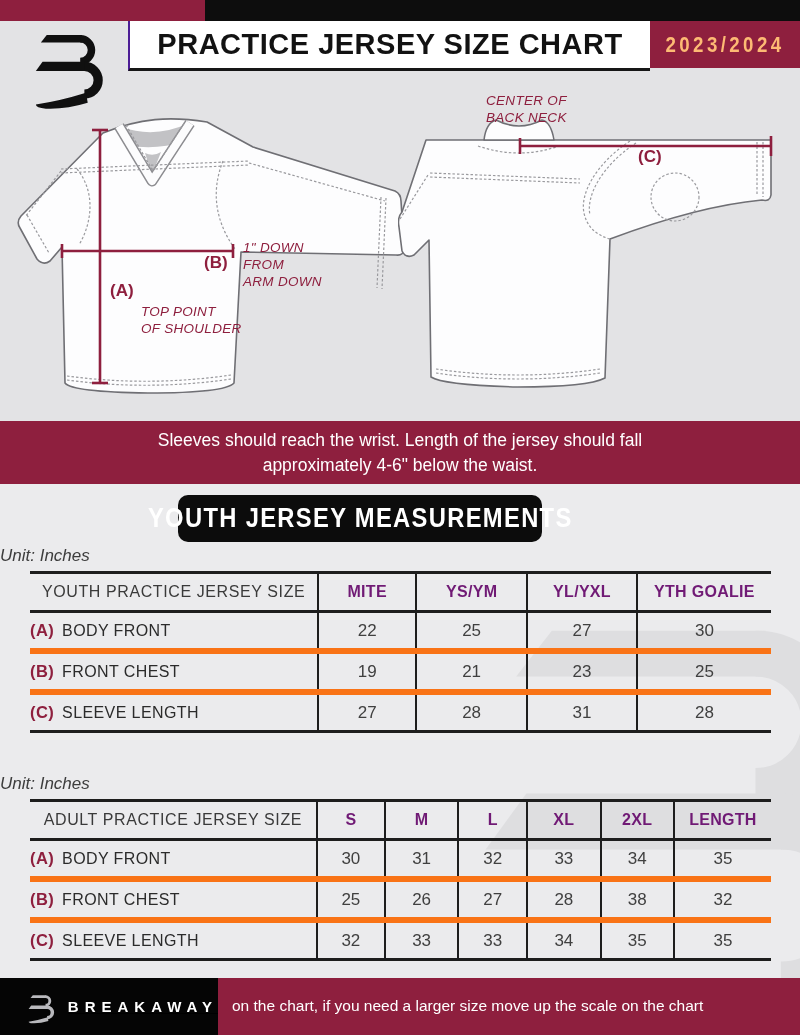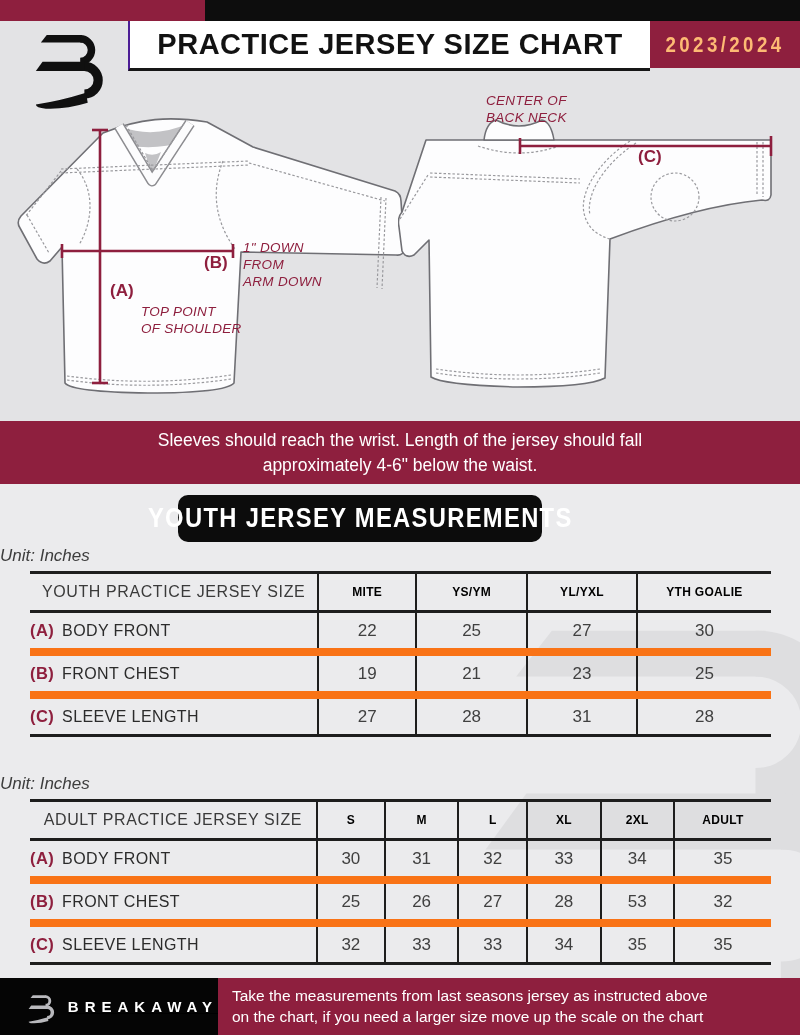--- a/index.html
+++ b/index.html
@@ -54,28 +54,28 @@
     font-style:italic;font-size:17px;font-weight:500;
   }
 
   table.size{
     position:absolute;left:30px;width:741px;
     border-collapse:collapse;table-layout:fixed;
     border-top:3px solid #1d1d1d;border-bottom:3px solid #1d1d1d;
     background:transparent;
   }
   table.size th,table.size td{
-    border-left:2px solid #1d1d1d;border-bottom:8px solid #f97316;
+    border-left:2px solid #1d1d1d;border-bottom:6px solid #f97316;
     padding:0;height:35px;vertical-align:middle;background:transparent;
   }
   table.size th:first-child,table.size td:first-child{border-left:none;}
   table.size thead th{border-bottom:3px solid #1d1d1d;height:36px;}
   table.size tr:last-child td{border-bottom:none;}
   th.lbl{font-weight:normal;color:#3a3a3a;font-size:16px;letter-spacing:.6px;}
-  th.sz{color:#000000;font-size:12px;font-weight:bold;text-align:center;letter-spacing:.3px;}
+  th.sz{color:#701a75;font-size:16px;font-weight:bold;text-align:center;letter-spacing:.3px;}
   td.val{color:#404040;font-size:17px;text-align:center;}
   td.rowlbl{padding-left:42px;font-size:16px;color:#2b2b2b;letter-spacing:.4px;white-space:nowrap;}
   td.rowlbl b{color:#8e1f3e;font-size:16.5px;margin-right:8px;}
 
   
   .footer-black{
     left:0;top:978px;width:218px;height:57px;background:#050505;
     display:flex;align-items:center;text-decoration:underline;
   }
   .footer-logo{width:34px;height:38px;margin-left:28px;color:#b9b9bd;}
@@ -264,40 +264,40 @@
         <col style="width:13.1%">
     </colgroup>
     <thead>
       <tr>
         <th class="lbl">ADULT PRACTICE JERSEY SIZE</th>
         <th class="sz">S</th>
         <th class="sz">M</th>
         <th class="sz">L</th>
         <th class="sz">XL</th>
         <th class="sz">2XL</th>
-        <th class="sz">ADULT</th>
+        <th class="sz">LENGTH</th>
       </tr>
     </thead>
     <tbody>
       <tr>
         <td class="rowlbl"><b>(A)</b><span>BODY FRONT</span></td>
         <td class="val">30</td>
         <td class="val">31</td>
         <td class="val">32</td>
         <td class="val">33</td>
         <td class="val">34</td>
         <td class="val">35</td>
       </tr>
       <tr>
         <td class="rowlbl"><b>(B)</b><span>FRONT CHEST</span></td>
         <td class="val">25</td>
         <td class="val">26</td>
         <td class="val">27</td>
         <td class="val">28</td>
-        <td class="val">53</td>
+        <td class="val">38</td>
         <td class="val">32</td>
       </tr>
       <tr>
         <td class="rowlbl"><b>(C)</b><span>SLEEVE LENGTH</span></td>
         <td class="val">32</td>
         <td class="val">33</td>
         <td class="val">33</td>
         <td class="val">34</td>
         <td class="val">35</td>
         <td class="val">35</td>
@@ -306,15 +306,14 @@
   </table>
 </div>
 
 <div class="abs footer-black">
   <svg class="footer-logo" viewBox="0 0 100 110">
       <use href="#bk-logo"></use>
     </svg>
   <span class="brand-text">BREAKAWAY</span>
 </div>
 <div class="abs footer-maroon">
-  <div>Take the measurements from last seasons jersey as instructed above</div>
   <div>on the chart, if you need a larger size move up the scale on the chart</div>
 </div>
 
 </body></html>

